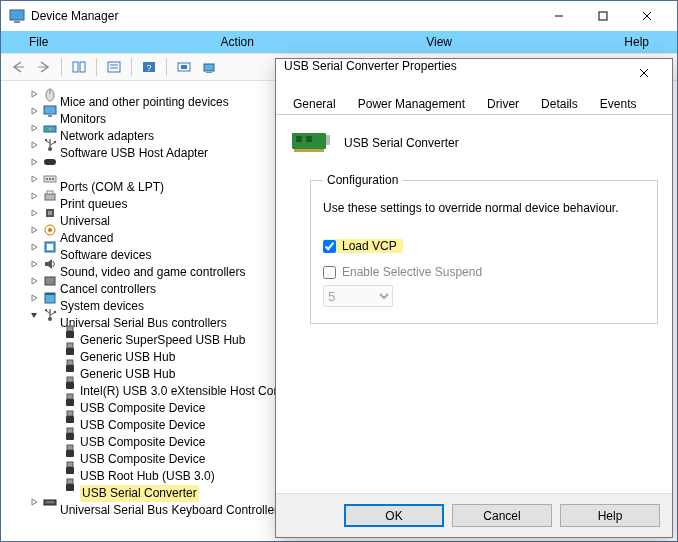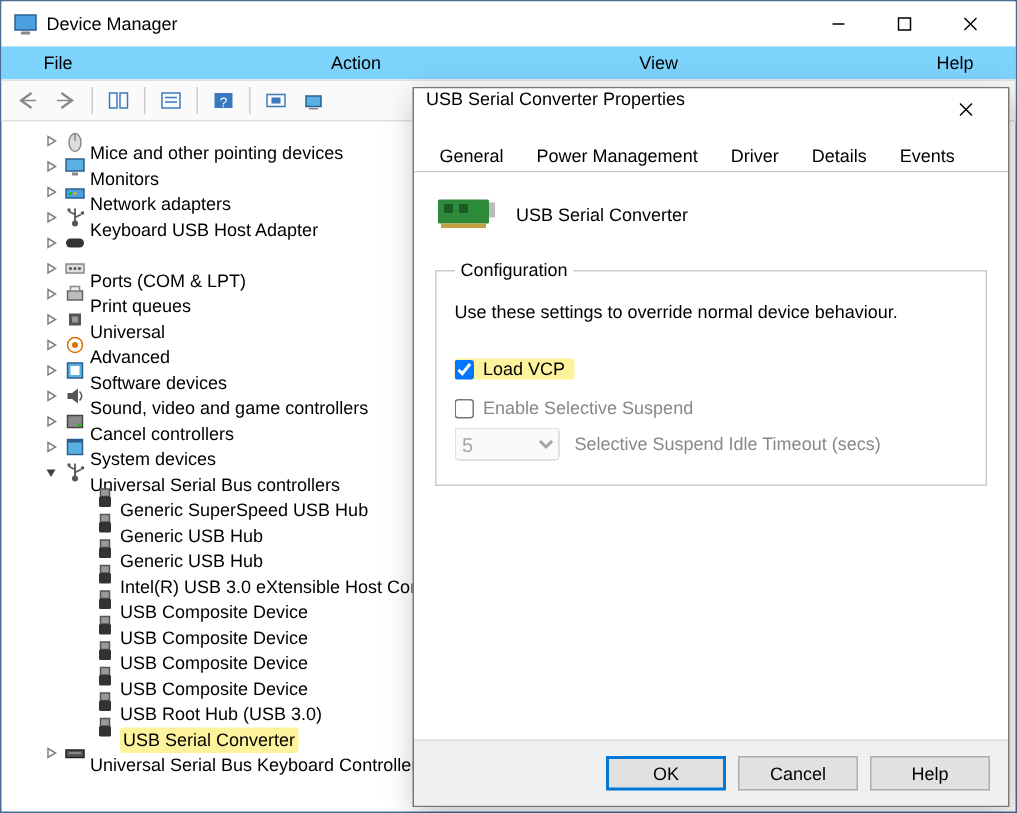--- a/index.html
+++ b/index.html
@@ -37,32 +37,32 @@
 .dialog .dlg-close { width:40px; height:28px; display:flex; align-items:center; justify-content:center; }
 
 .tabs { display:flex; align-items:flex-end; padding: 4px 6px 0 6px; background:#fff; border-bottom:1px solid #ccc; height: 26px; }
 .tab { padding: 3px 10px 4px 10px; font-size:12px; border:1px solid transparent; border-bottom:none; cursor:default; position:relative; top:1px; }
 .tab.active { background:#fff; border-color:#ccc; border-bottom:1px solid #fff; }
 
 .tab-body { flex:1; padding: 14px 14px 8px 14px; background:#fff; }
 .device-header { display:flex; align-items:center; gap:12px; margin-bottom: 16px; }
 .device-header .card-icon { width:42px; height:28px; }
 
-fieldset.config { border:1px solid #ccc; padding: 12px 12px 16px 12px; }
+fieldset.config { border:1px solid #ccc; padding: 12px 12px 16px 12px; margin-left: 20px; }
 fieldset.config legend { padding: 0 4px; font-size:12px; }
 fieldset.config .desc { margin: 2px 0 18px 0; }
 .chk-row { display:flex; align-items:center; margin: 6px 0; }
 .chk-row.highlight { background:#fcf39c; display:inline-flex; padding: 0 6px 0 0; border-radius:2px; }
 .chk-row input { margin-right:6px; }
 .chk-row.disabled { color:#888; }
 .timeout-row { display:flex; align-items:center; gap:10px; margin-top:6px; color:#888; }
 .timeout-row select { width: 70px; height:22px; }
 
 .dlg-buttons { display:flex; justify-content:flex-end; gap:8px; padding: 10px 12px; background:#f0f0f0; border-top:1px solid #ddd; }
-.dlg-buttons button { width:80px; height:23px; font-size:12px; background:#e1e1e1; border:1px solid #adadad; }
+.dlg-buttons button { width:100px; height:23px; font-size:12px; background:#e1e1e1; border:1px solid #adadad; }
 .dlg-buttons button.default { border:2px solid #0078d7; background:#e1e1e1; }
 
 
 </style>
 </head>
 <body>
 
 <div class="window">
   <div class="titlebar">
     <span class="app-icon">
@@ -207,21 +207,21 @@
           <span class="devicon">
             <svg width="16" height="16">
               <circle cx="8" cy="12" r="2" fill="#555"></circle>
               <line x1="8" y1="2" x2="8" y2="12" stroke="#555" stroke-width="1.2"></line>
               <line x1="8" y1="6" x2="4" y2="4" stroke="#555"></line>
               <line x1="8" y1="8" x2="12" y2="6" stroke="#555"></line>
               <rect x="3" y="2" width="2" height="2" fill="#555"></rect>
               <circle cx="13" cy="5" r="1.2" fill="#555"></circle>
             </svg>
           </span>
-          <span class="lbl">Keyboard USB Host Adapter</span>
+          <span class="lbl">Software USB Host Adapter</span>
         </div>
         <div class="tree-row">
           <span class="indent" style="width: 26px;"></span>
           <span class="expander">
             <svg width="10" height="10">
               <path d="M3 2 L8 5 L3 8 Z" fill="none" stroke="#808080"></path>
             </svg>
           </span>
           <span class="devicon">
             <svg width="16" height="16">
@@ -539,21 +539,20 @@
         </label>
       </div>
       <label class="chk-row disabled">
         <input type="checkbox" style="">
         <span>Enable Selective Suspend</span>
       </label>
       <div class="timeout-row">
         <select disabled="">
           <option>5</option>
         </select>
-        <span>Selective Suspend Idle Timeout (secs)</span>
       </div>
     </fieldset>
   </div>
   <div class="dlg-buttons">
     <button class="default">OK</button>
     <button>Cancel</button>
     <button>Help</button>
   </div>
 </div>
 

